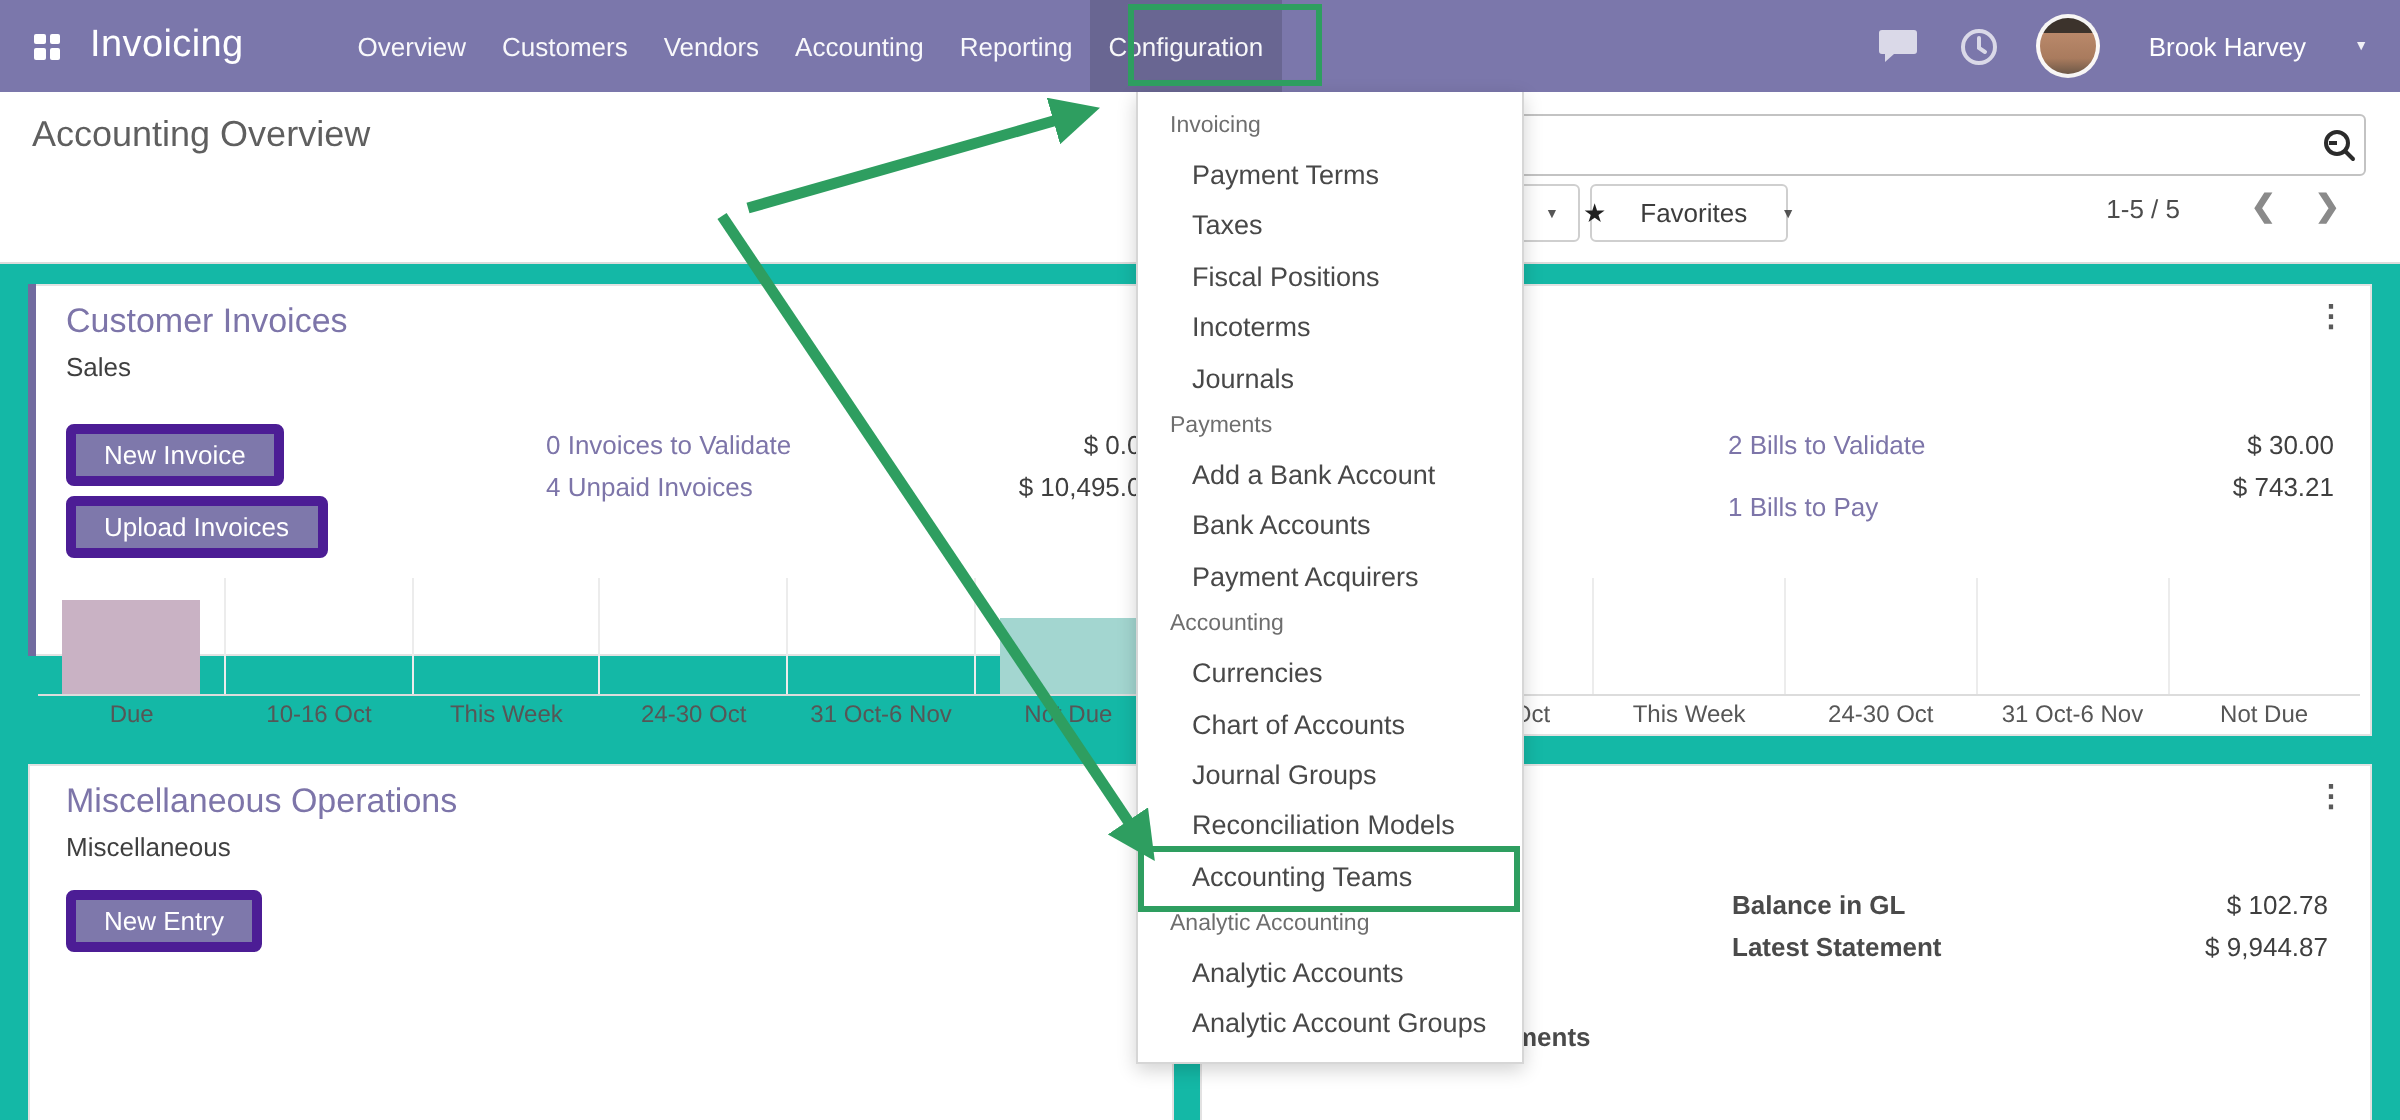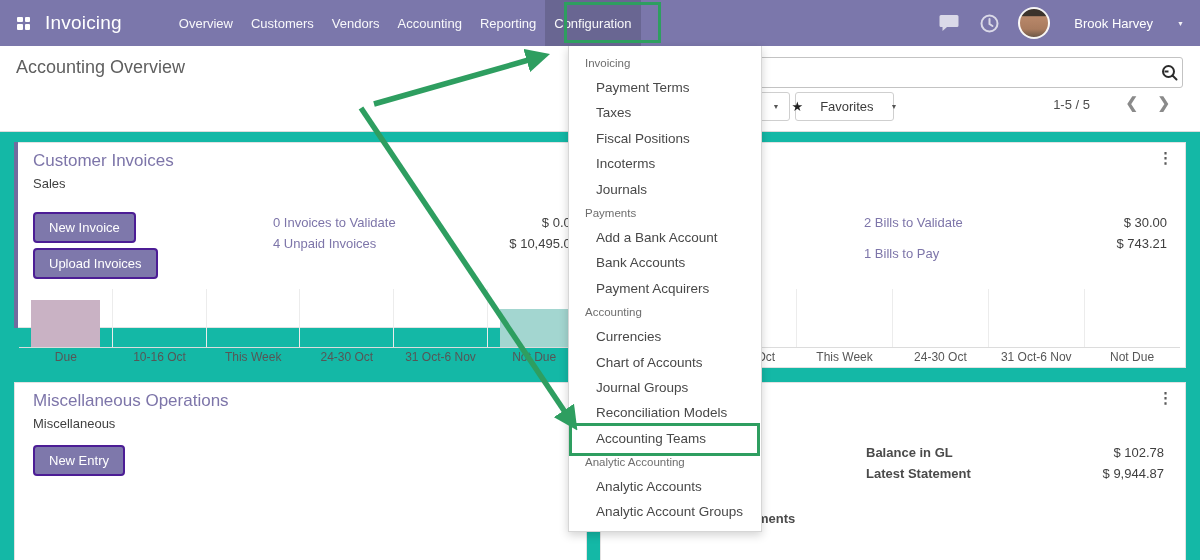--- a/index.html
+++ b/index.html
@@ -36,21 +36,21 @@
   .star::before{content:"★";font-size:13px;color:#1f1f1f;}
   .pager{position:absolute;top:51px;right:110px;font-size:13px;color:#4c4c4c;}
   .chev{position:absolute;top:48px;font-size:15px;font-weight:bold;color:#8a8a8a;cursor:pointer;}
   .chev-l::after{content:"❮";} .chev-r::after{content:"❯";}
 
   
   .card{position:absolute;background:#fff;border:1px solid #e2e2e2;box-sizing:border-box;}
   .stripe{position:absolute;left:-1px;top:-1px;bottom:-1px;width:4px;background:#716b9f;}
   .card-title{position:absolute;left:18px;top:8px;font-size:17px;color:#7d75a9;}
   .card-sub{position:absolute;left:18px;top:33px;font-size:13px;color:#3f3f3f;}
-  .obtn{position:absolute;left:18px;height:31px;padding:0 14px;background:#7e78ab;color:#fff;border:2px solid #4c1d95;
+  .obtn{position:absolute;left:18px;height:31px;padding:0 14px;background:#7e78ab;color:#fff;border:5px solid #4c1d95;
         border-radius:4px;font-size:13px;display:flex;align-items:center;cursor:pointer;font-family:inherit;}
   .klink{position:absolute;font-size:13px;color:#7d75a9;cursor:pointer;}
   .kamount{position:absolute;font-size:13px;color:#3f3f3f;text-align:right;}
   .kebab{position:absolute;right:12px;top:6px;font-size:15px;font-weight:bold;color:#5a5a5a;cursor:pointer;}
   .kebab::after{content:"⋮";}
   .grylabel{position:absolute;font-size:13px;color:#4a4a4a;font-weight:bold;}
 
   .chart{position:absolute;left:4px;right:5px;top:146px;height:58px;display:flex;border-bottom:1px solid #dcdcdc;}
   .chart .col{flex:1;position:relative;border-left:1px solid #ececec;}
   .chart .col:first-child{border-left:none;}

